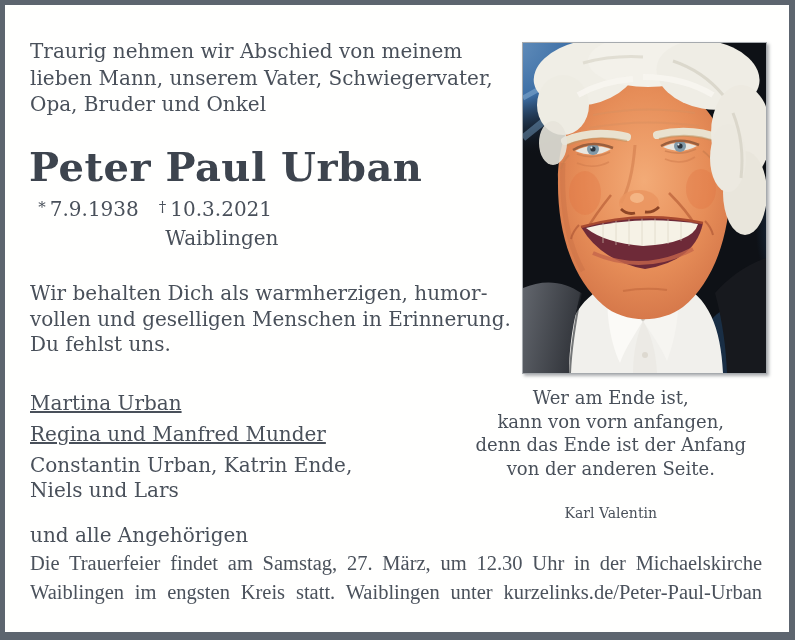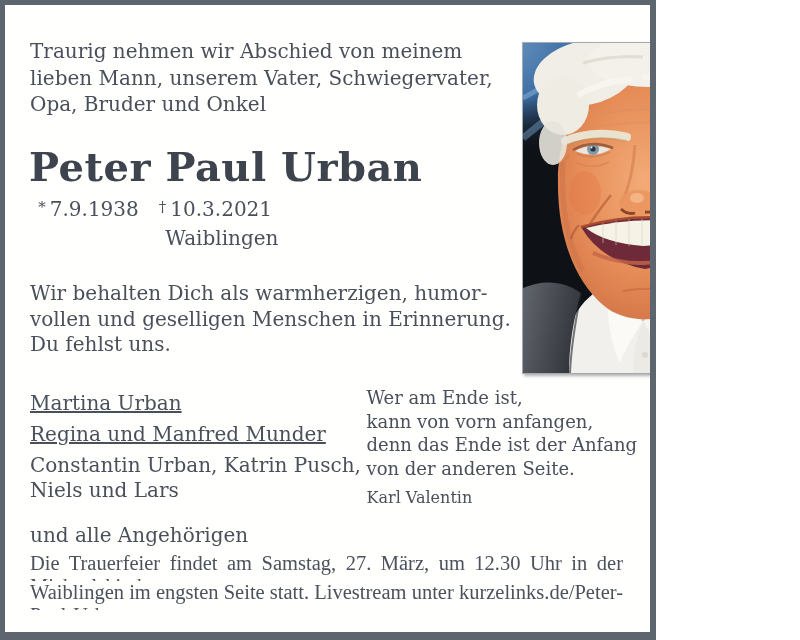--- a/index.html
+++ b/index.html
@@ -1,18 +1,18 @@
 <!DOCTYPE html>
 <html><head>
 <meta charset="utf-8">
 <style>
   html,body{margin:0;padding:0;background:#ffffff;}
   .page{
     position:relative;
-    width:656px;height:640px;
+    width:795px;height:640px;
     box-sizing:border-box;
     background:#fffffe;
     border-style:solid;
     border-color:#5d656f;
     border-width:5px 6px 8px 5px;
     font-family:"DejaVu Serif",serif;
     color:#49505a;
     overflow:hidden;
   }
   .abs{position:absolute;}
@@ -28,22 +28,22 @@
   .m-gap{margin-bottom:6px;text-decoration:underline;}
   .m-tight{margin-bottom:0;}
   .m-small{margin-bottom:20px;}
   .photo{
     left:517px;top:37px;width:243px;height:330px;
     border:1px solid #a6aaae;
     box-shadow:2px 2px 3px rgba(73,78,86,0.45);
     overflow:hidden;background:#0e1116;
   }
   .photo svg{display:block;}
-  .quote{right:13px;top:381px;text-align:left;font-size:18px;line-height:23.5px;white-space:nowrap;}
-  .quote-attr{margin-top:6px;font-size:16px;}
+  .quote{right:43px;top:381px;text-align:center;font-size:18px;line-height:23.5px;white-space:nowrap;}
+  .quote-attr{margin-top:22px;font-size:14px;}
   .announcement{left:25px;right:27px;top:547px;font-family:"Liberation Serif",serif;font-size:20.5px;color:#4b525c;}
   .ann-line{height:29px;overflow:hidden;text-align:justify;text-align-last:justify;}
   .ann-line::after{content:"";display:inline-block;width:100%;}
 </style>
 </head>
 <body>
 
 <div class="page" style="border-color: rgb(93, 101, 111); color: rgb(73, 80, 90);">
 
   <div class="abs intro">
@@ -66,21 +66,21 @@
 
   <div class="abs remembrance">
     <div>Wir behalten Dich als warmherzigen, humor-</div>
     <div>vollen und geselligen Menschen in Erinnerung.</div>
     <div>Du fehlst uns.</div>
   </div>
 
   <div class="abs mourners">
     <div class="m-gap">Martina Urban</div>
     <div class="m-gap">Regina und Manfred Munder</div>
-    <div class="m-tight">Constantin Urban, Katrin Pusch,</div>
+    <div class="m-tight">Constantin Urban, Katrin Ende,</div>
     <div class="m-small">Niels und Lars</div>
     <div>und alle Angehörigen</div>
   </div>
 
   <div class="abs photo">
     <svg viewBox="0 0 243 330" width="243" height="330" aria-hidden="true">
       <defs>
         <radialGradient id="gTL" cx="0.25" cy="0.18" r="0.6">
           <stop offset="0" stop-color="#6691bd"></stop>
           <stop offset="0.5" stop-color="#3c6ea5"></stop>
@@ -196,16 +196,16 @@
   <div class="abs quote">
     <div>Wer am Ende ist,</div>
     <div>kann von vorn anfangen,</div>
     <div>denn das Ende ist der Anfang</div>
     <div>von der anderen Seite.</div>
     <div class="quote-attr">Karl Valentin</div>
   </div>
 
   <div class="abs announcement">
     <div class="ann-line">Die Trauerfeier findet am Samstag, 27. März, um 12.30 Uhr in der Michaelskirche</div>
-    <div class="ann-line">Waiblingen im engsten Seite statt. Livestream unter kurzelinks.de/Peter-Paul-Urban</div>
+    <div class="ann-line">Waiblingen im engsten Kreis statt. Waiblingen unter kurzelinks.de/Peter-Paul-Urban</div>
   </div>
 
 </div>
 
 </body></html>

